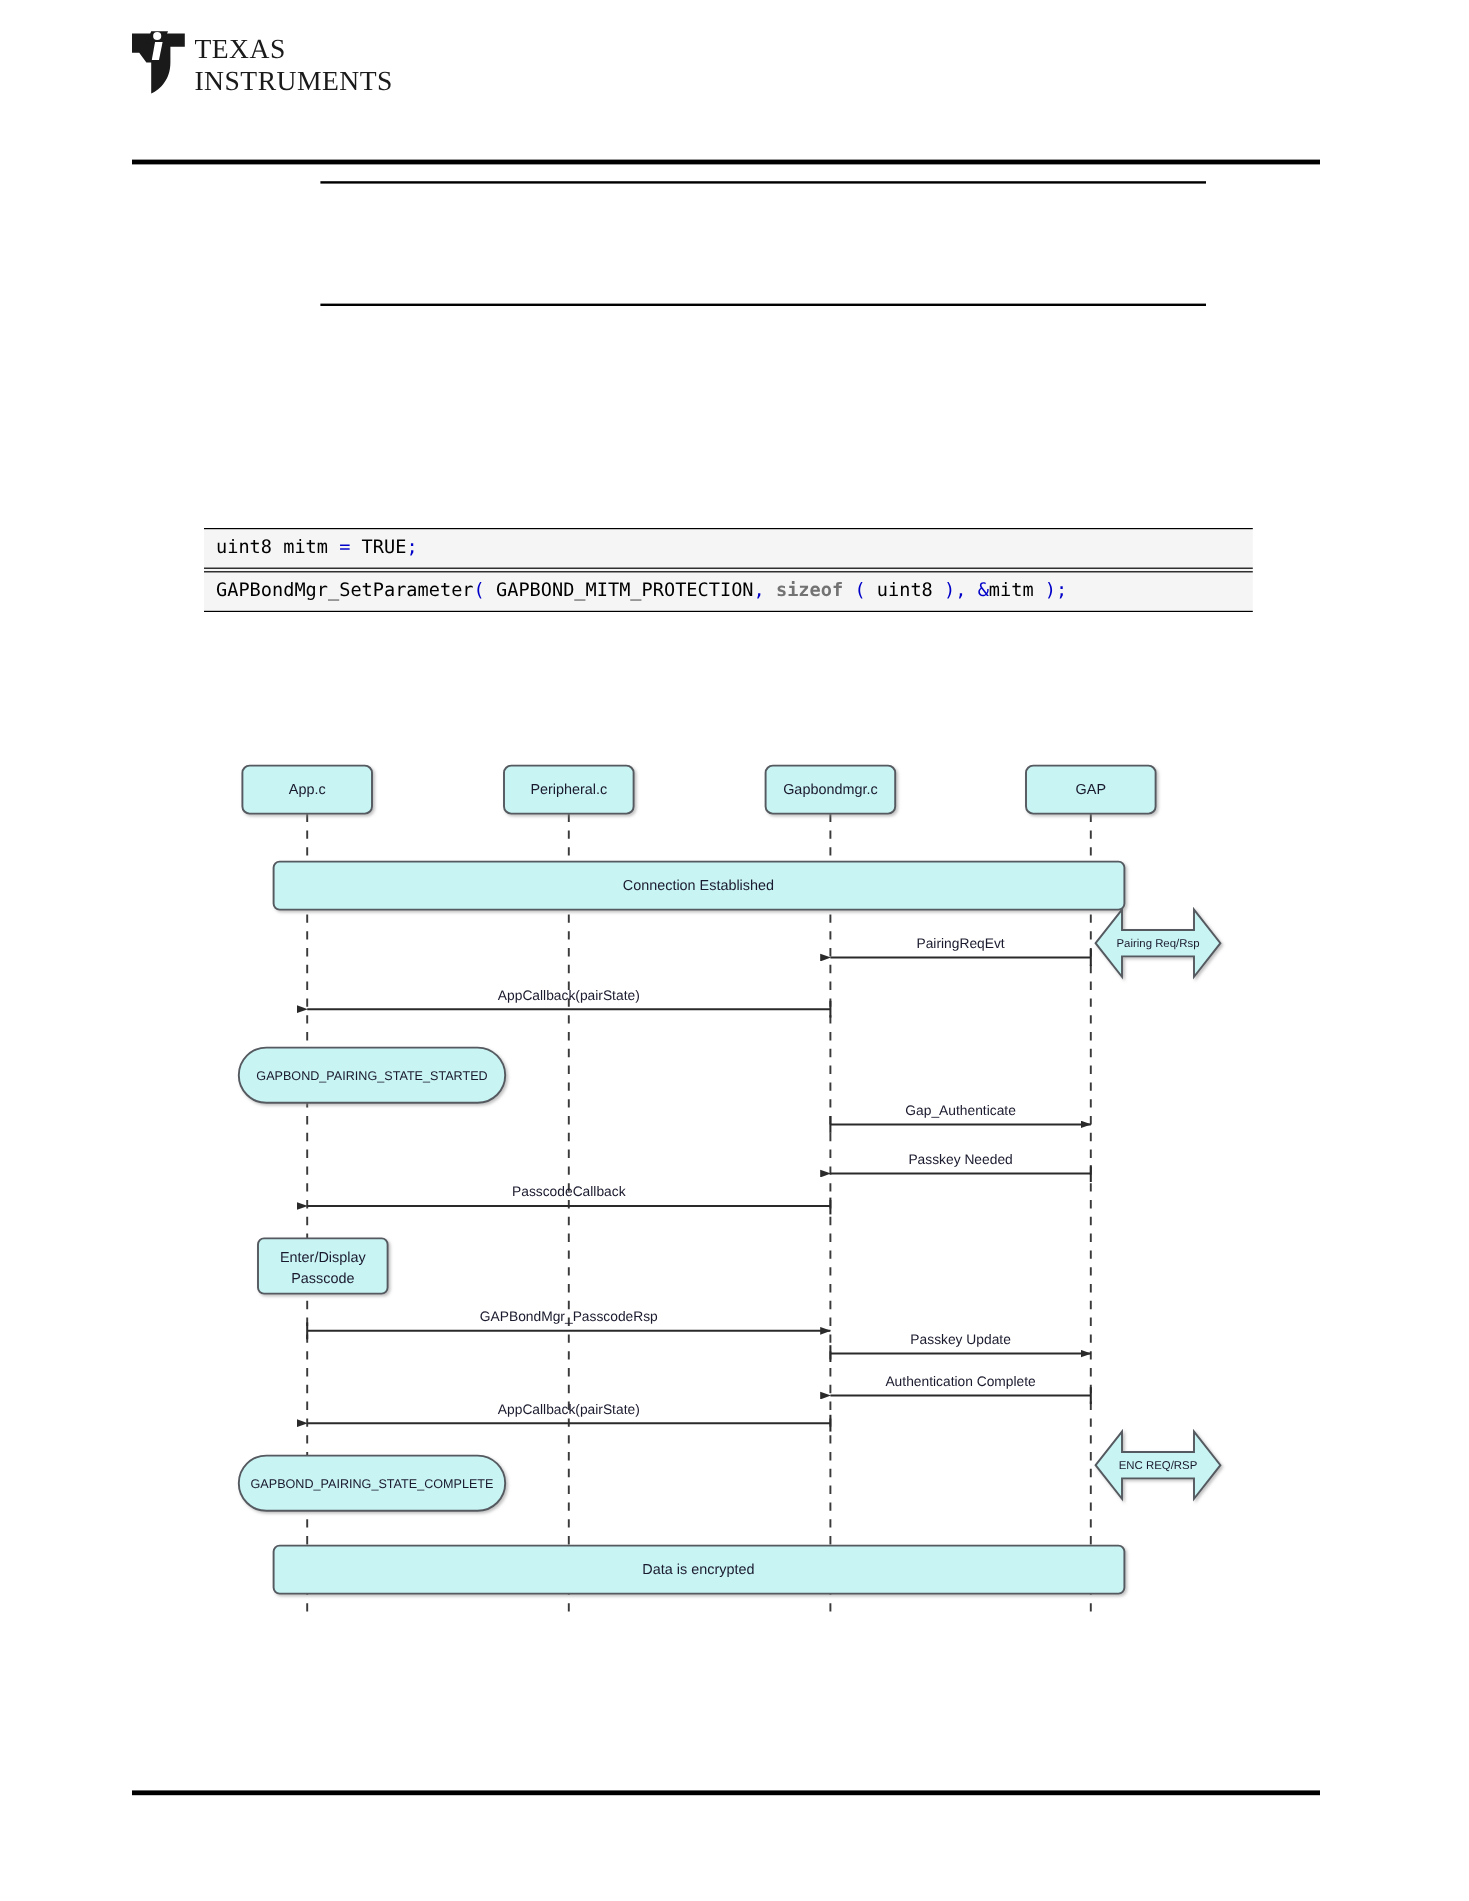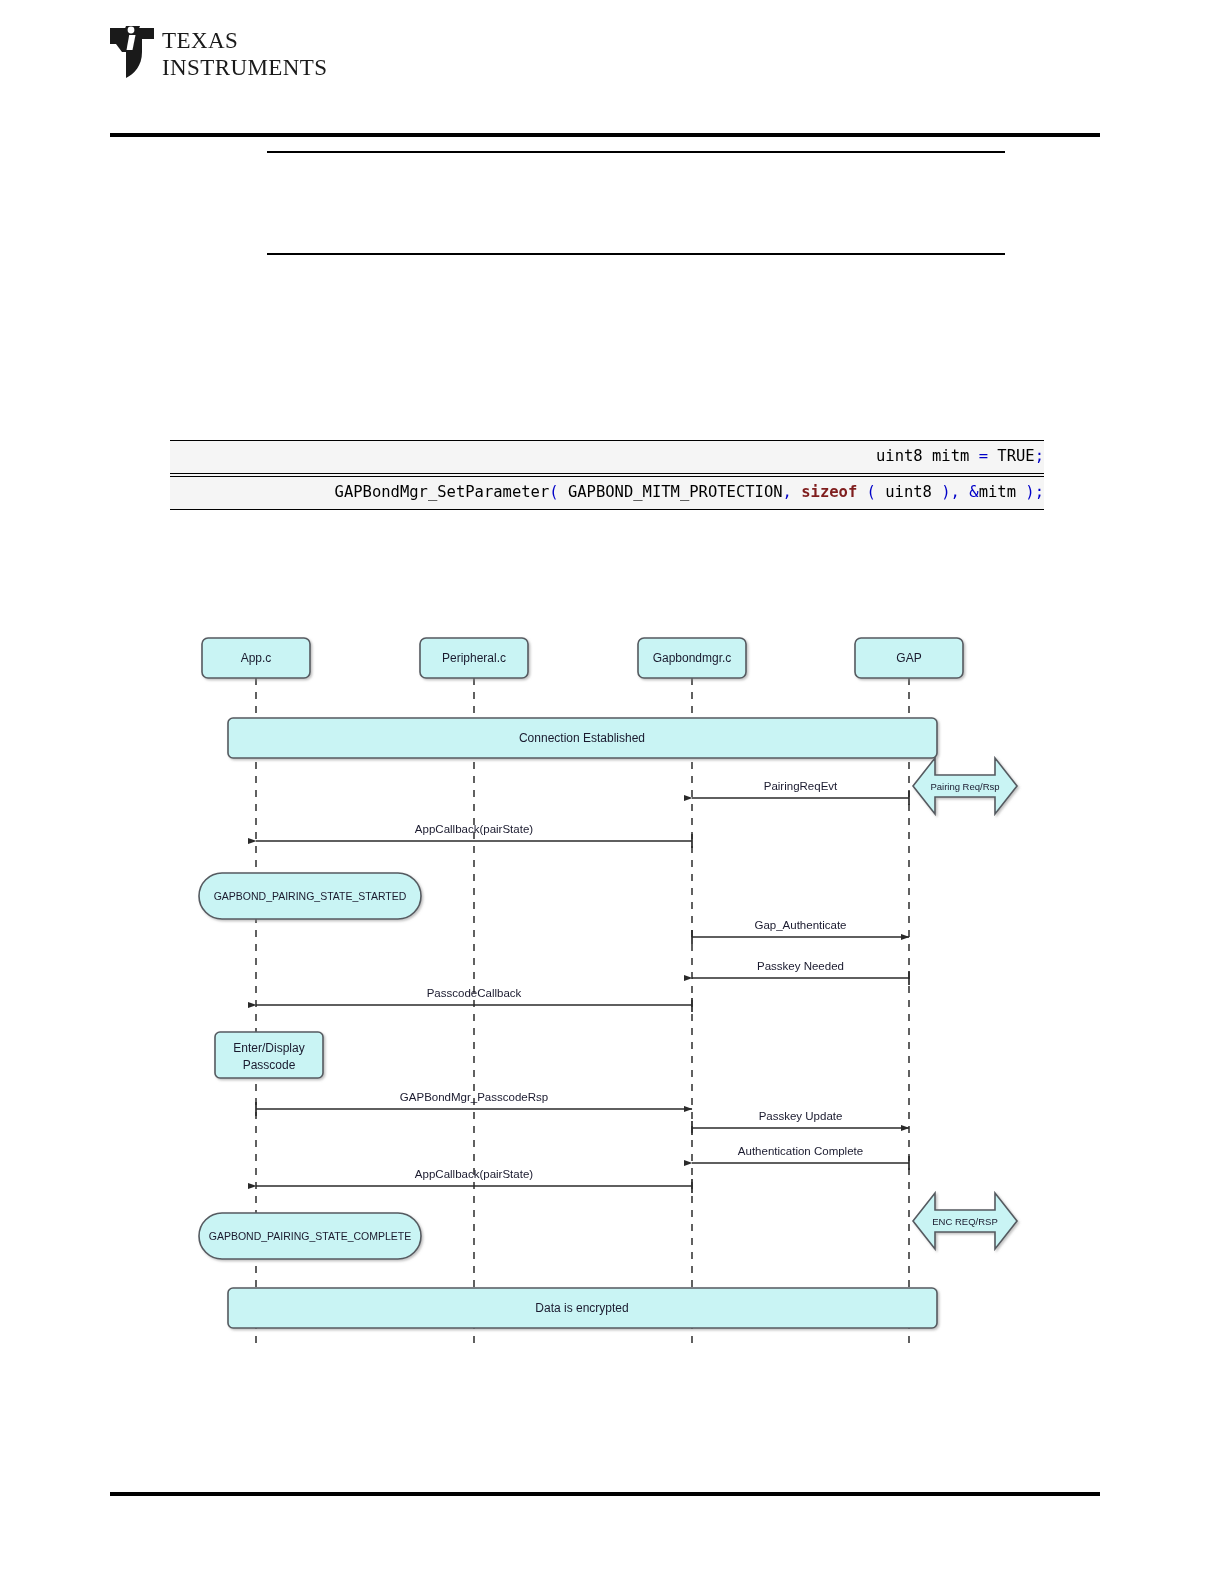--- a/index.html
+++ b/index.html
@@ -69,29 +69,28 @@
     border-bottom: 1.4px solid #000;
     font-family: "DejaVu Sans Mono", monospace;
     font-size: 15.5px;
     color: #000000;
     box-sizing: border-box;
   }
   .code-line {
     padding: 5px 0 6px 10px;
     white-space: pre;
     line-height: 1.35;
-    text-align: right;
   }
   .code-line.first { border-bottom: 1.4px solid #000; }
   .code-line.second {
     border-top: 1.4px solid #000;
     margin-top: 2px;
   }
   .tok-blue { color: #0000c8; }
-  .tok-kw { color: #7f1d1d; font-weight: bold; }
+  .tok-kw { color: #737373; font-weight: bold; }
 
   
   .diagram {
     position: absolute;
     left: 0;
     top: 0;
     width: 1224px;
     height: 1584px;
     pointer-events: none;
   }

